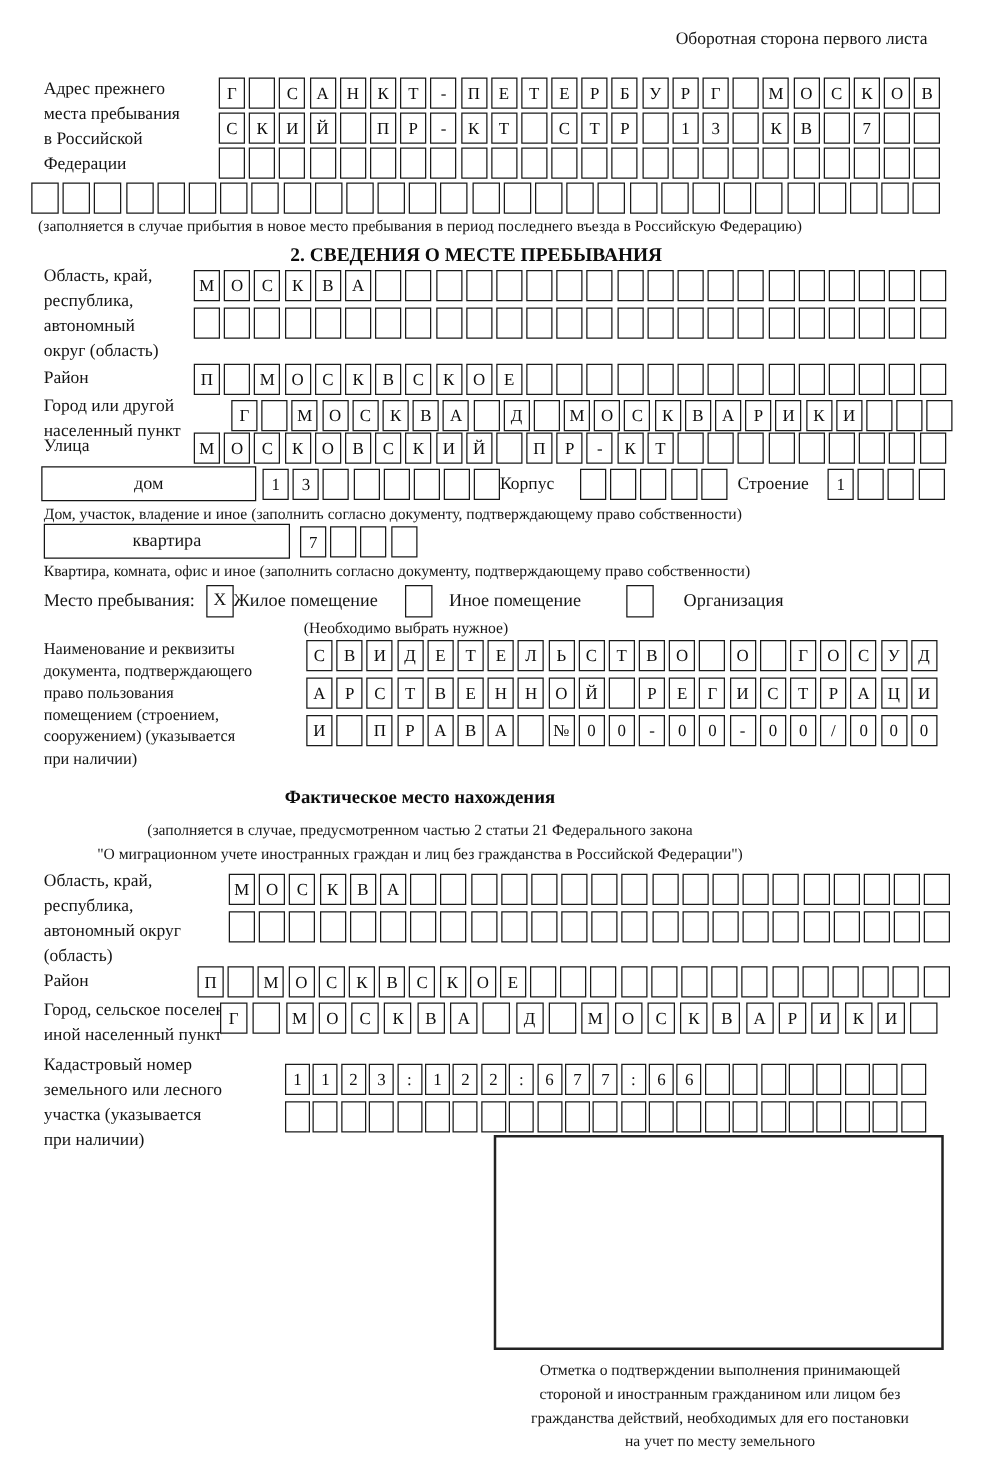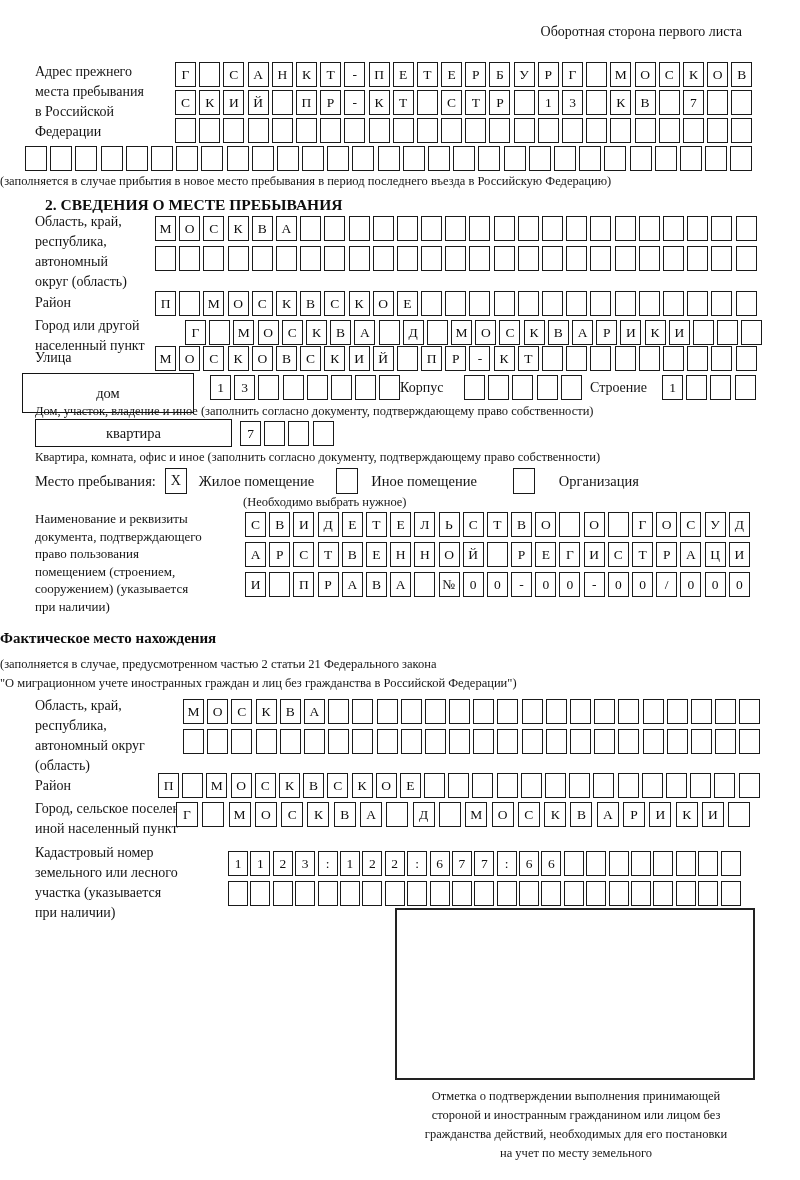--- a/index.html
+++ b/index.html
@@ -8,21 +8,21 @@
     width:800px;height:1180px;
     background:#ffffff;
     font-family:"Liberation Serif","DejaVu Serif",serif;
     color:#111;
     overflow:hidden;
   }
   .abs{position:absolute;}
   .lbl{font-size:14px;line-height:20px;color:#141414;}
   .lbl-tight{font-size:13px;line-height:17.5px;color:#141414;}
   .note{font-size:12.5px;color:#161616;}
-  .center{text-align:left;width:672px;left:0;}
+  .center{text-align:center;width:672px;left:0;}
   .title{font-weight:bold;font-size:15.5px;color:#0d0d0d;}
   .boxrow{display:flex;flex-wrap:nowrap;}
   .cell{
     box-sizing:border-box;flex:none;
     width:21px;height:25px;
     border:1.5px solid #1a1a1a;
     margin-right:3.2px;
     display:inline-flex;align-items:center;justify-content:center;
     font-size:13.5px;line-height:1;color:#0e0e0e;
     background:#fff;
@@ -317,21 +317,21 @@
       <span class="cell"></span>
       <span class="cell"></span>
       <span class="cell"></span>
       <span class="cell"></span>
       <span class="cell"></span>
       <span class="cell"></span>
       <span class="cell"></span>
       <span class="cell"></span>
     </div>
 
-  <div class="abs labelbox" style="top:373px;left:22px;width:172px;height:40px;">дом</div>
+  <div class="abs labelbox" style="top:373px;left:33px;width:172px;height:28px;">дом</div>
   <div class="abs boxrow" style="top:375px;left:210px;">
       <span class="cell">1</span>
       <span class="cell">3</span>
       <span class="cell"></span>
       <span class="cell"></span>
       <span class="cell"></span>
       <span class="cell"></span>
       <span class="cell"></span>
       <span class="cell"></span>
     </div>
@@ -357,21 +357,21 @@
       <span class="cell">7</span>
       <span class="cell"></span>
       <span class="cell"></span>
       <span class="cell"></span>
     </div>
   <div class="abs note" style="top:450px;left:35px;">Квартира, комната, офис и иное (заполнить согласно документу, подтверждающему право собственности)</div>
 
   <div class="abs stayrow" style="top:468px;left:35px;width:700px;">
     <span>Место пребывания:</span>
     <span class="chkbox" style="margin-left:9px;">X</span>
-    <span style="margin-left:12px;">Жилое помещение</span>
+    <span style="">Жилое помещение</span>
     <span class="chkbox" style="margin-left:22px;"></span>
     <span style="margin-left:13px;">Иное помещение</span>
     <span class="chkbox" style="margin-left:36px;"></span>
     <span style="margin-left:24px;">Организация</span>
   </div>
   <div class="abs note" style="top:495px;left:243px;">(Необходимо выбрать нужное)</div>
 
   <div class="abs lbl-tight" style="top:510px;left:35px;">
       <div>Наименование и реквизиты</div>
       <div>документа, подтверждающего</div>

